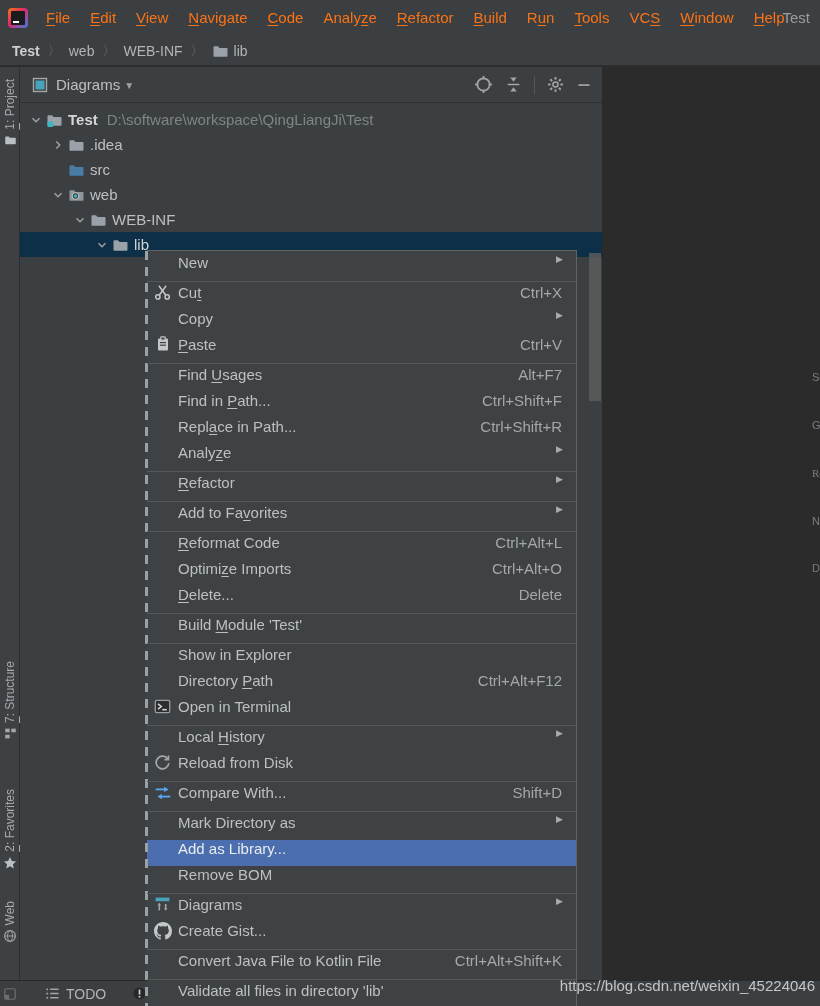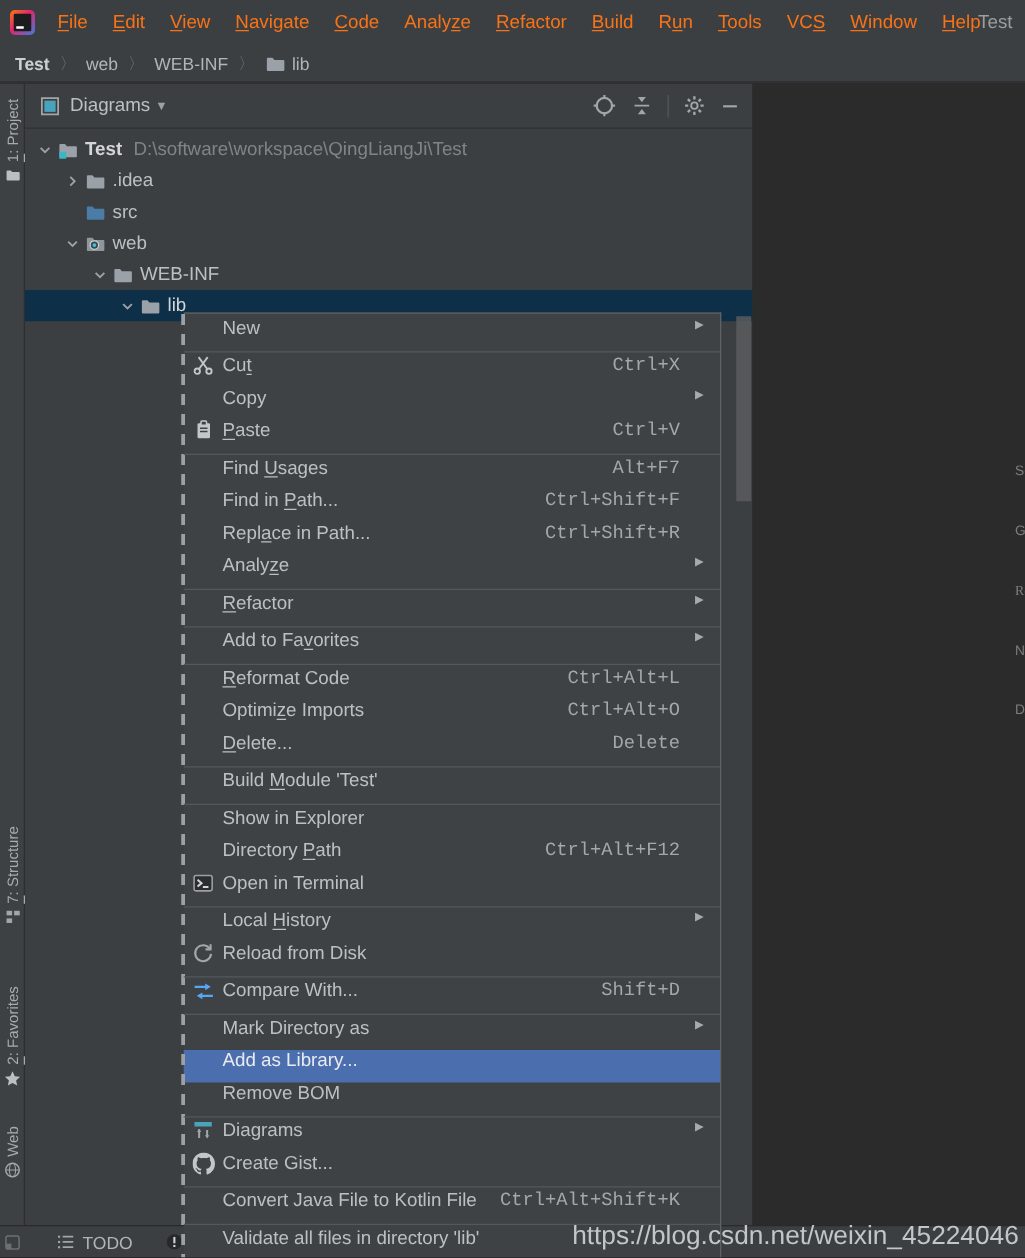--- a/index.html
+++ b/index.html
@@ -55,35 +55,35 @@
   .ed-hint{position:absolute;left:210px;font-size:11px;color:#7a7e80;white-space:nowrap;}
   
   #ctx{position:absolute;left:147px;top:250px;width:430px;z-index:10;background:#3f4244;
        border:1px solid #606364;border-left:none;box-sizing:border-box;padding:3px 0;}
   #ctx::before{content:"";position:absolute;left:-2px;top:0;bottom:0;width:3px;
        background:repeating-linear-gradient(180deg,#9ba1a5 0 9px,transparent 9px 16px);}
   .menu-item{height:26px;display:flex;align-items:flex-start;font-size:15px;color:#bcc0c3;cursor:default;}
   .menu-item .mi-icon{width:31px;display:inline-flex;justify-content:center;}
   .menu-item .mn{white-space:nowrap;}
   .menu-item .mi-fill{flex:1;}
-  .menu-item .mi-shortcut{color:#a4a8ab;margin-right:32px;white-space:nowrap;font-family:Liberation Mono, monospace;}
+  .menu-item .mi-shortcut{color:#a4a8ab;margin-right:14px;white-space:nowrap;}
   .menu-item .mi-arrow{width:20px;color:#a7abae;font-size:9px;text-align:left;}
   .menu-item.selected{background:#4b6eaf;color:#e9ebee;}
   .menu-sep{height:4px;position:relative;}
   .menu-sep::after{content:"";position:absolute;left:0;right:0;top:1px;height:1px;background:#55585a;}
   
   #statusbar{position:absolute;left:0;top:980px;width:820px;height:26px;background:#3c3f41;
              border-top:1px solid #282a2c;box-sizing:border-box;display:flex;align-items:center;
              font-size:14px;color:#b2b5b7;}
   #sb-corner{margin-left:3px;}
   #sb-todo{display:flex;align-items:center;gap:6px;margin-left:28px;cursor:default;}
   #sb-events{display:flex;align-items:center;gap:5px;margin-left:26px;cursor:default;}
   #sb-events .count{text-decoration:underline;}
   
-  #watermark{position:absolute;right:5px;top:977px;z-index:30;font-size:21px;color:#d2d5d7;opacity:.9;padding-left:24px;}
+  #watermark{position:absolute;right:5px;top:977px;z-index:30;font-size:15px;color:#d2d5d7;opacity:.9;padding-left:24px;}
 </style>
 </head>
 <body>
 
 <div id="page">
 
   <div id="menubar">
     <div id="logo"></div>
 
     <div class="mb-item"><span class="mn"><u>F</u>ile</span></div>

